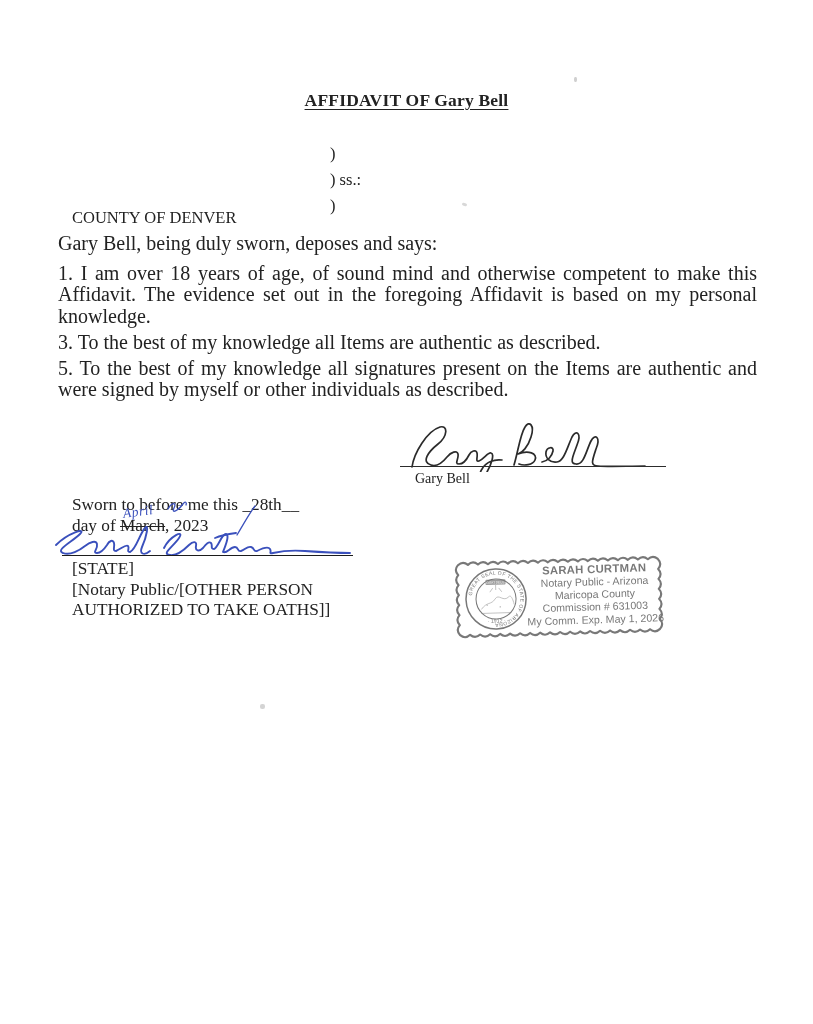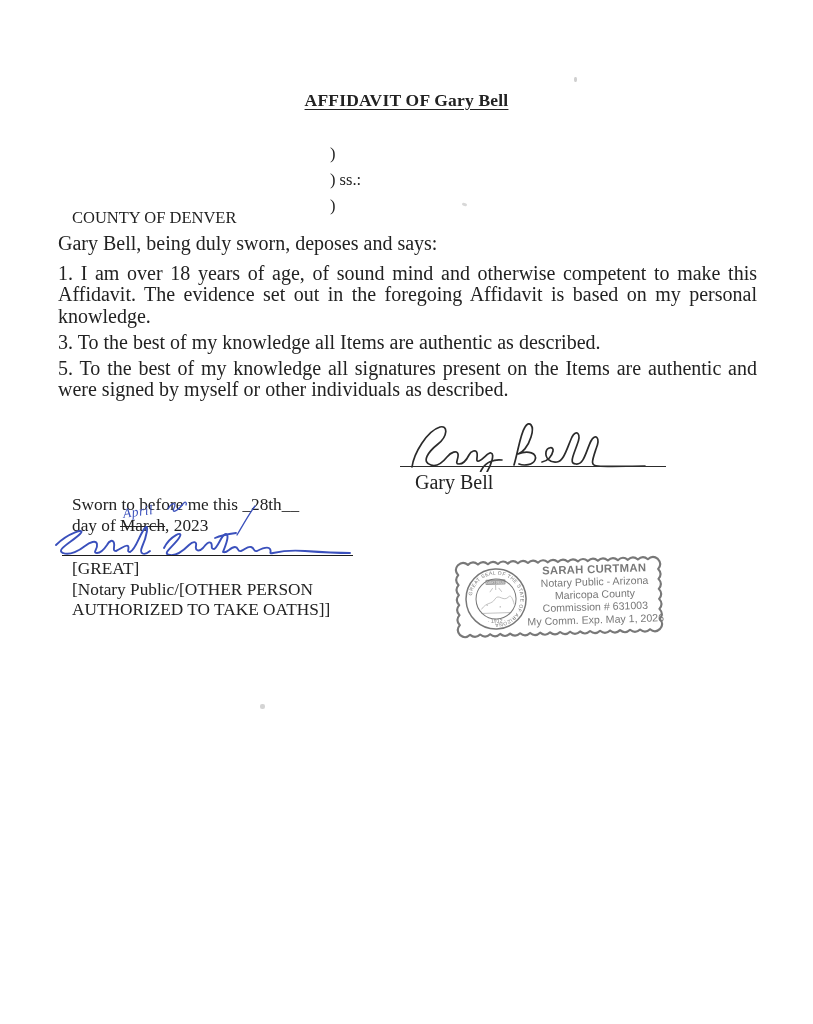--- a/index.html
+++ b/index.html
@@ -27,21 +27,21 @@
   .v-paren2{left:330px;top:196px;}
   .body-flow{
     position:absolute;left:58px;top:233px;width:699px;
     font-size:20px;line-height:21.5px;
   }
   .body-flow p{margin:0 0 4.5px 0;text-align:justify;}
   .body-flow .intro{margin:0 0 8px 0;text-align:left;}
   
   .affiant-sig-svg{position:absolute;left:396px;top:420px;}
   .affiant-sig-line{position:absolute;left:400px;top:466px;width:266px;height:0;border-top:1.6px solid #2c2c2c;}
-  .affiant-name{position:absolute;left:415px;top:471px;font-size:20px;}
+  .affiant-name{position:absolute;left:415px;top:471px;font-size:14px;}
   
   .jurat{position:absolute;left:72px;top:494px;font-size:17.3px;line-height:21px;}
   .struck{text-decoration:line-through;text-decoration-thickness:1.4px;}
   .ink-overlay{position:absolute;left:118px;top:494px;}
   .notary-sig-svg{position:absolute;left:52px;top:521px;}
   .notary-sig-line{position:absolute;left:62px;top:555px;width:291px;height:0;border-top:1.8px solid #1c1c1c;}
   .capacity{position:absolute;left:72px;top:559px;font-size:17.3px;line-height:20.6px;}
   
   .stamp{
     position:absolute;left:452px;top:553px;width:216px;height:88px;
@@ -121,21 +121,21 @@
                C166,27 170,12 174,13 C178,14 173,26 171,31
                C175,33 178,26 183,26 C187,26 185,31 189,30 C193,29 195,25 199,26 C203,27 201,31 205,30
                C211,27 216,25 218,28 C220,31 216,33 221,32
                C230,30 241,29 253,30 C267,31 281,32 298,32"></path>
       <path d="M163,17 C170,14 177,13 184,12"></path>
     </g>
   </svg>
   <div class="notary-sig-line"></div>
 
   <div class="capacity">
-    <div>[GREAT]</div>
+    <div>[STATE]</div>
     <div>[Notary Public/[OTHER PERSON</div>
     <div>AUTHORIZED TO TAKE OATHS]]</div>
   </div>
 
   <div class="stamp">
     <svg width="216" height="88" viewBox="0 0 216 88">
 
       <path fill="none" stroke="currentColor" stroke-width="2.1" stroke-linejoin="round" d="M7,9
            q5,-4.5 10,0 q5,-4.5 10,0 q5,-4.5 10,0 q5,-4.5 10,0 q5,-4.5 10,0 q5,-4.5 10,0 q5,-4.5 10,0 q5,-4.5 10,0 q5,-4.5 10,0 q5,-4.5 10,0 q5,-4.5 10,0 q5,-4.5 10,0 q5,-4.5 10,0 q5,-4.5 10,0 q5,-4.5 10,0 q5,-4.5 10,0 q5,-4.5 10,0 q5,-4.5 10,0 q5,-4.5 10,0 q5,-4.5 10,0
            q4.5,5 0,10 q4.5,5 0,10 q4.5,5 0,10 q4.5,5 0,10 q4.5,5 0,10 q4.5,5 0,10 q4.5,5 0,10

